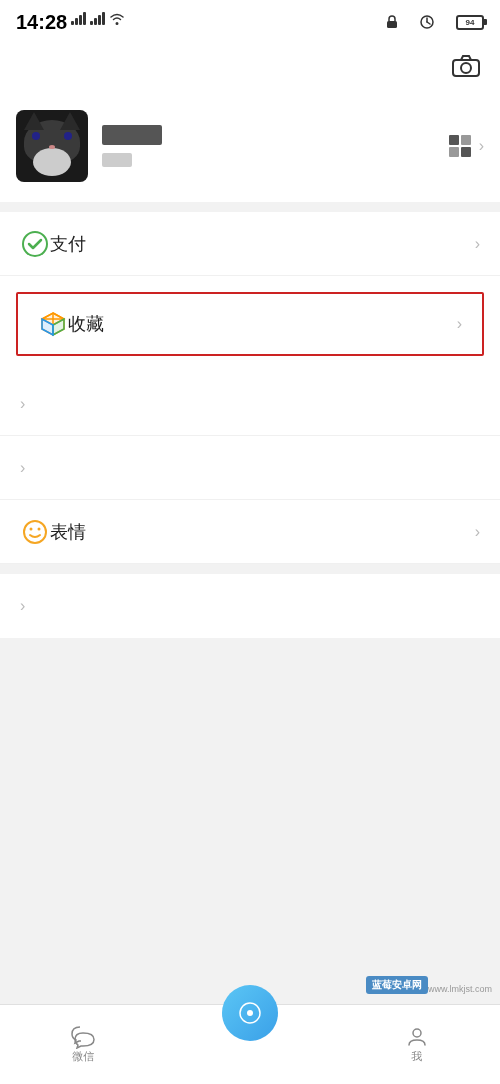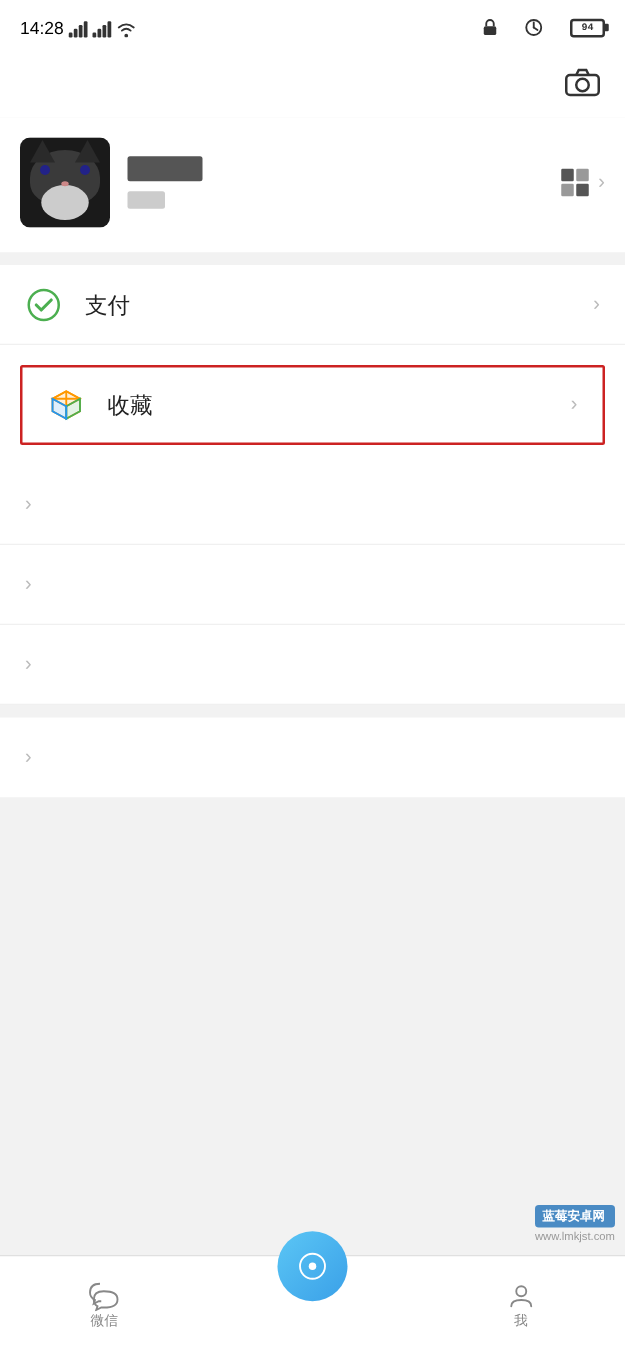--- a/index.html
+++ b/index.html
@@ -19,30 +19,29 @@
       background: #fff;
       display: flex;
       align-items: center;
       justify-content: space-between;
       padding: 0 16px;
       font-size: 13px;
       font-weight: 600;
     }
     .status-left {
       display: flex;
-      align-items: flex-end;
+      align-items: flex-start;
       gap: 4px;
-      font-size: 14px;
-      font-weight: 400;
+      font-size: 20px;
+      font-weight: 700;
     }
     .status-right {
       display: flex;
       align-items: center;
       gap: 22px;
-      font-family: Liberation Mono, monospace;
     }
     .battery-icon {
       display: inline-flex;
       align-items: center;
       justify-content: center;
       border: 2px solid #333;
       border-radius: 3px;
       width: 28px;
       height: 15px;
       position: relative;
@@ -155,21 +154,20 @@
       height: 64px;
       border-bottom: 1px solid #f0f0f0;
       position: relative;
     }
     .menu-item:last-child {
       border-bottom: none;
     }
     .menu-item-left {
       display: flex;
       align-items: center;
-      gap: 18px;
     }
     .menu-icon {
       width: 30px;
       height: 30px;
       display: flex;
       align-items: center;
       justify-content: center;
     }
     .menu-label {
       font-size: 18px;
@@ -379,20 +377,31 @@
 
   <div class="menu-item">
     <span class="menu-chevron">›</span>
   </div>
 
   <div class="menu-item">
     <span class="menu-chevron">›</span>
   </div>
 
   <div class="menu-item">
+    <div class="menu-item-left">
+      <div class="menu-icon">
+        <svg class="icon-svg" viewBox="0 0 28 28">
+          <circle cx="14" cy="14" r="11" fill="none" stroke="#F5A623" stroke-width="2"></circle>
+          <circle cx="10" cy="11" r="1.5" fill="#F5A623"></circle>
+          <circle cx="18" cy="11" r="1.5" fill="#F5A623"></circle>
+          <path d="M9 17 Q14 21 19 17" stroke="#F5A623" stroke-width="2" fill="none" stroke-linecap="round"></path>
+        </svg>
+      </div>
+      <span class="menu-label">表情</span>
+    </div>
     <span class="menu-chevron">›</span>
   </div>
 
   <div style="height:10px;background:#f2f2f2;"></div>
 
   <div class="menu-item">
     <span class="menu-chevron">›</span>
   </div>
 
 </div>
@@ -417,16 +426,16 @@
   </div>
   <div class="nav-item">
     <svg width="24" height="24" viewBox="0 0 24 24">
       <circle cx="12" cy="8" r="4" stroke="#888" stroke-width="1.5" fill="none"></circle>
       <path d="M4 20 Q4 15 12 15 Q20 15 20 20" stroke="#888" stroke-width="1.5" fill="none" stroke-linecap="round"></path>
     </svg>
     <span class="nav-label">我</span>
   </div>
 </div>
 
-<div style="position:absolute;bottom:90px;right:8px;display:flex;flex-direction:column;">
+<div style="position:absolute;bottom:90px;right:8px;display:flex;flex-direction:row;align-items:flex-end;">
   <div style="background:#4a8bc4;border-radius:3px;padding:2px 6px;font-size:10px;color:white;font-weight:600;">蓝莓安卓网</div>
   <div style="font-size:9px;color:#999;margin-top:2px;">www.lmkjst.com</div>
 </div>
 
 </body></html>

